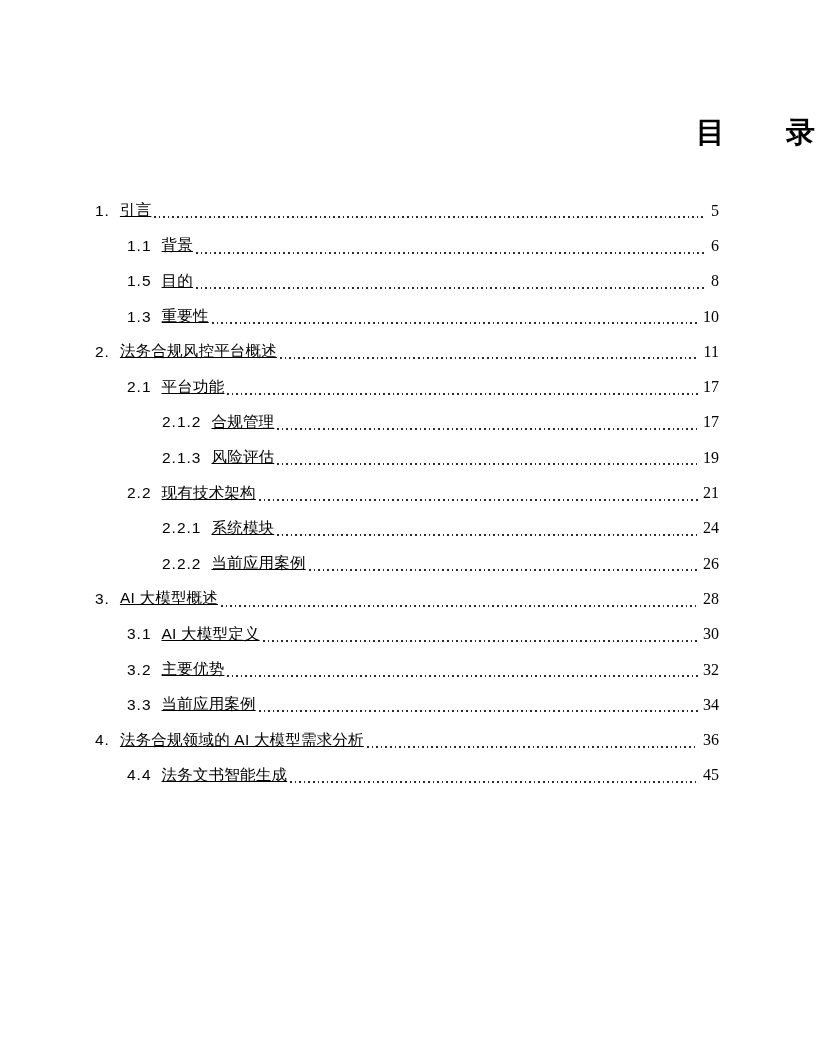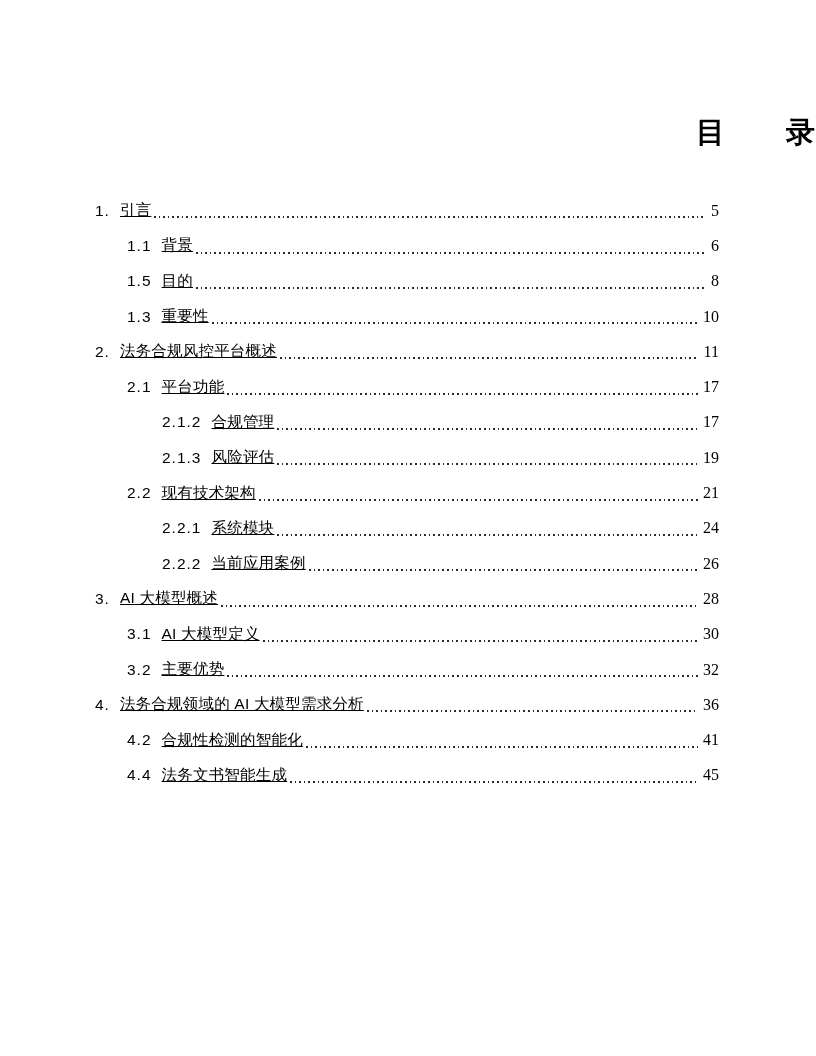--- a/index.html
+++ b/index.html
@@ -155,31 +155,31 @@
       <span class="toc-label">AI 大模型定义</span>
       <span class="dot-leader"></span>
       <span class="toc-page">30</span>
     </div>
     <div class="toc-row level-2">
       <span class="toc-num">3.2</span>
       <span class="toc-label">主要优势</span>
       <span class="dot-leader"></span>
       <span class="toc-page">32</span>
     </div>
+    <div class="toc-row level-2">
+      <span class="toc-num">3.3</span>
+      <span class="toc-label">当前应用案例</span>
+      <span class="dot-leader"></span>
+      <span class="toc-page">34</span>
+    </div>
     <div class="toc-row level-1">
       <span class="toc-num">4.</span>
       <span class="toc-label">法务合规领域的 AI 大模型需求分析</span>
       <span class="dot-leader"></span>
       <span class="toc-page">36</span>
-    </div>
-    <div class="toc-row level-2">
-      <span class="toc-num">4.2</span>
-      <span class="toc-label">合规性检测的智能化</span>
-      <span class="dot-leader"></span>
-      <span class="toc-page">41</span>
     </div>
     <div class="toc-row level-2">
       <span class="toc-num">4.4</span>
       <span class="toc-label">法务文书智能生成</span>
       <span class="dot-leader"></span>
       <span class="toc-page">45</span>
     </div>
   </div>
 
 </body></html>

